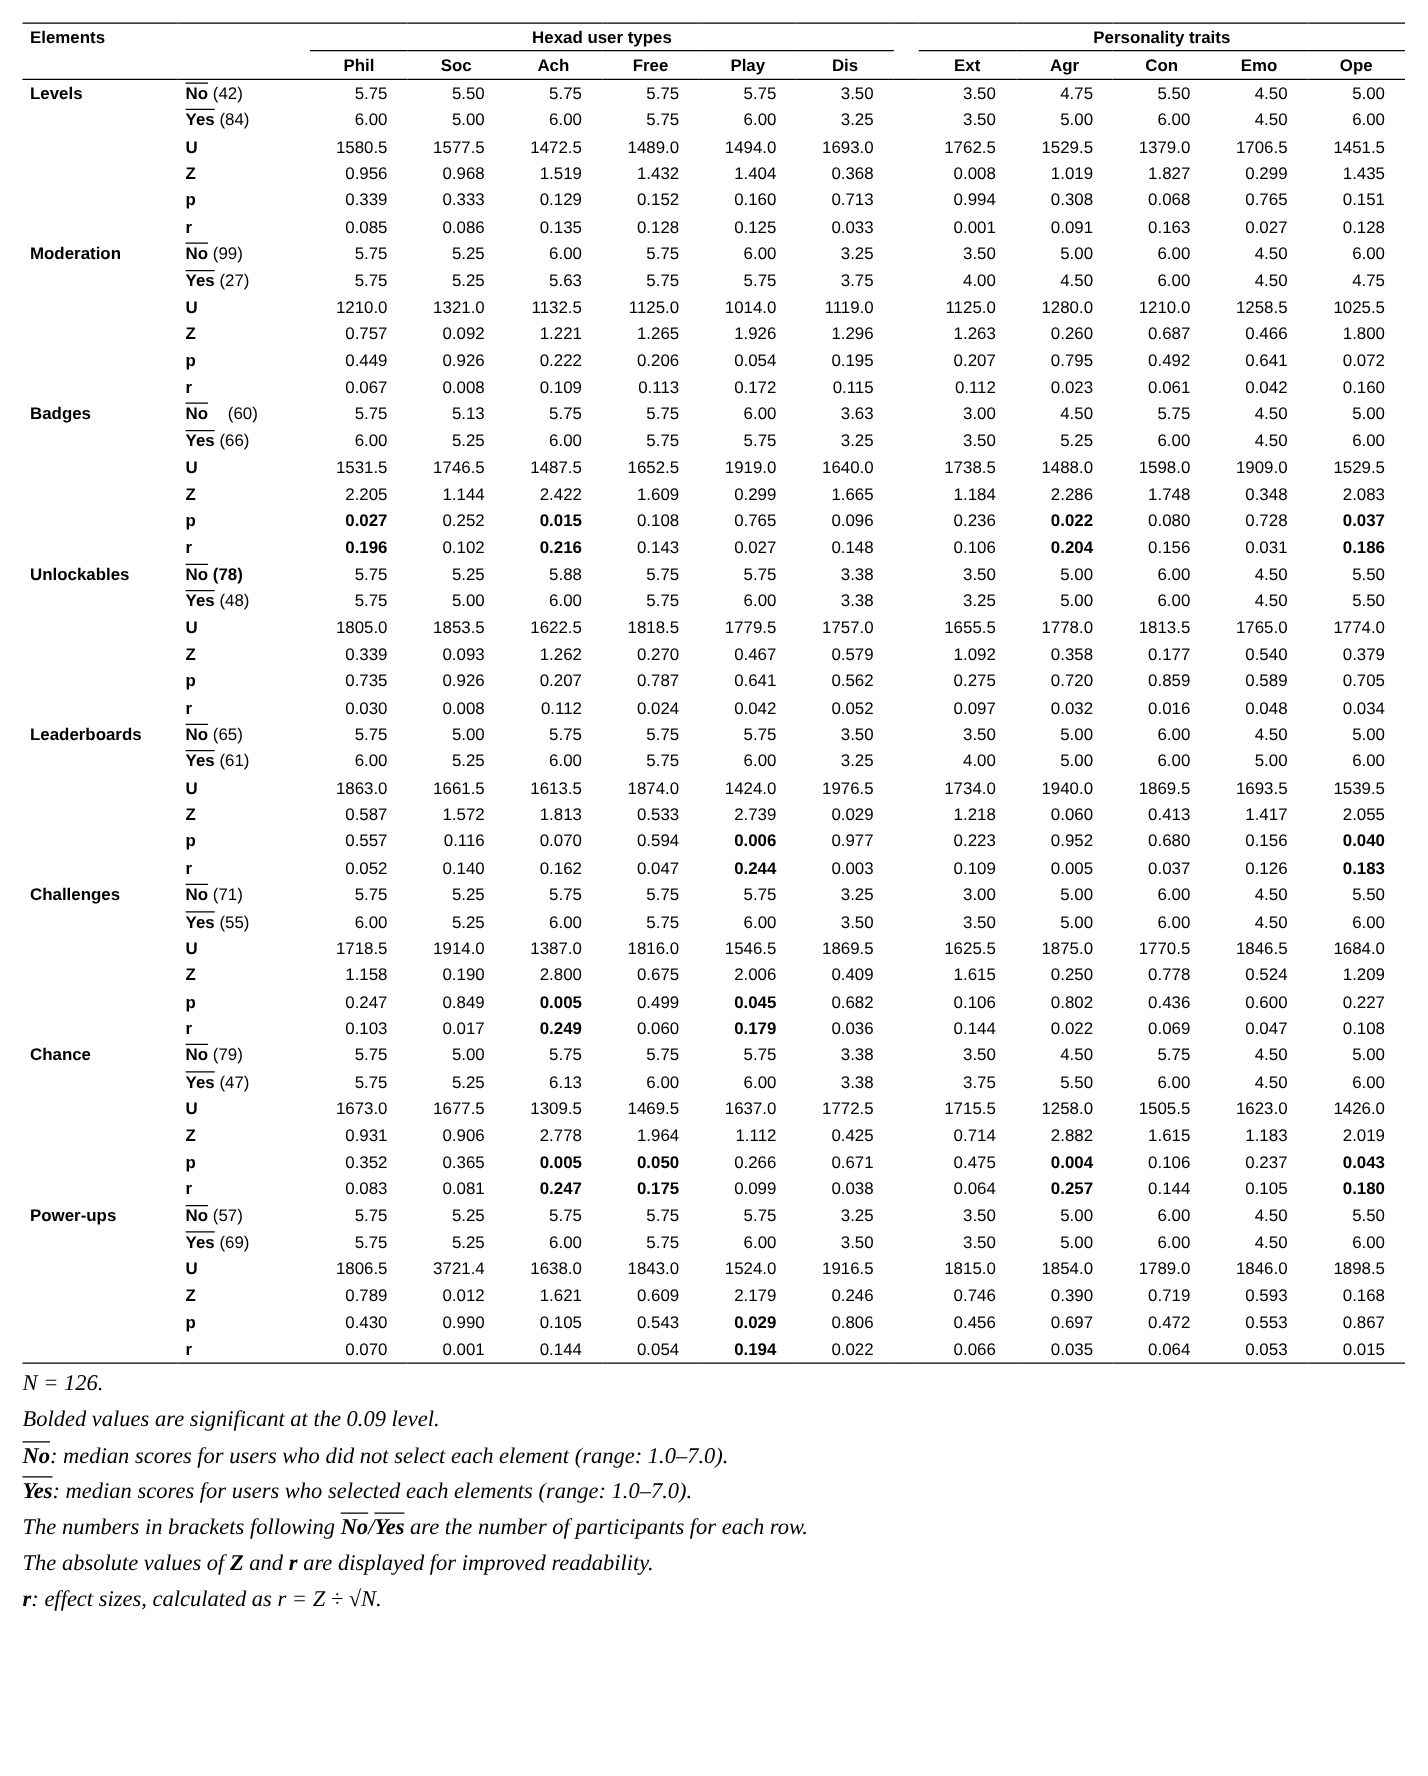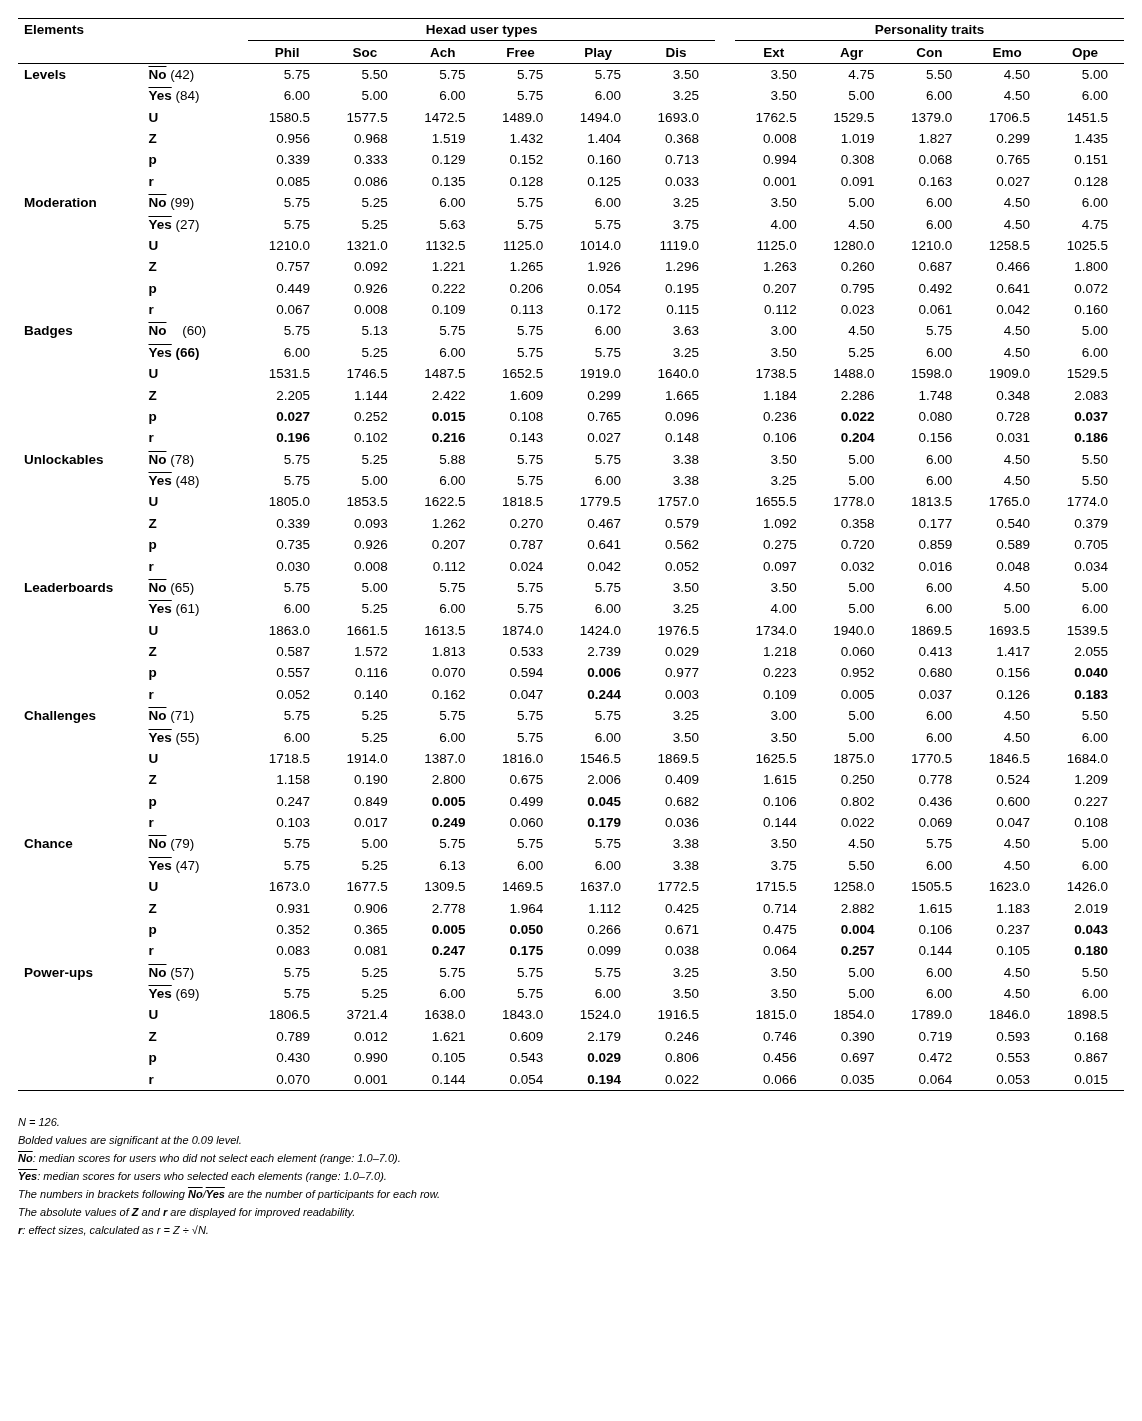--- a/index.html
+++ b/index.html
@@ -29,24 +29,25 @@
   th.group-head { text-align: center; font-weight: bold; }
   th.col-head { font-weight: bold; text-align: center; }
   td.element-name { font-weight: bold; }
   td.stat-label { font-weight: bold; }
   .bold { font-weight: bold; }
   .tilde-over {
     text-decoration: overline;
     text-decoration-thickness: 1px;
   }
   .footnotes {
-    margin-top: 23px;
-    font-size: 11px;
+    margin-top: 2px;
+    font-size: 18px;
     font-style: italic;
     line-height: 1.55;
+    font-family: Liberation Serif, serif;
   }
   .footnotes .line { margin: 1px 0; }
   .spanner { border-bottom: 1px solid #000; }
 </style>
 </head>
 <body>
 
 <table>
   <thead>
     <tr class="top-rule">
@@ -290,21 +291,21 @@
         <td class="num">3.63</td>
         <td></td>
         <td class="num">3.00</td>
         <td class="num">4.50</td>
         <td class="num">5.75</td>
         <td class="num">4.50</td>
         <td class="num">5.00</td>
       </tr>
       <tr>
         <td class="element-name"></td>
-        <td class="stat-label"><span class="tilde-over">Yes</span> <span style="font-weight:bold;">(66)</span></td>
+        <td class="stat-label"><span class="tilde-over">Yes</span> <span style="font-weight:normal;">(66)</span></td>
         <td></td>
         <td class="num">6.00</td>
         <td class="num">5.25</td>
         <td class="num">6.00</td>
         <td class="num">5.75</td>
         <td class="num">5.75</td>
         <td class="num">3.25</td>
         <td></td>
         <td class="num">3.50</td>
         <td class="num">5.25</td>
@@ -375,21 +376,21 @@
         <td class="num">0.148</td>
         <td></td>
         <td class="num">0.106</td>
         <td class="num bold">0.204</td>
         <td class="num">0.156</td>
         <td class="num">0.031</td>
         <td class="num bold">0.186</td>
       </tr>
       <tr>
         <td class="element-name">Unlockables</td>
-        <td class="stat-label"><span class="tilde-over">No</span> <span style="font-weight:normal;text-align:center;">(78)</span></td>
+        <td class="stat-label"><span class="tilde-over">No</span> <span style="font-weight:bold;text-align:center;">(78)</span></td>
         <td></td>
         <td class="num">5.75</td>
         <td class="num">5.25</td>
         <td class="num">5.88</td>
         <td class="num">5.75</td>
         <td class="num">5.75</td>
         <td class="num">3.38</td>
         <td></td>
         <td class="num">3.50</td>
         <td class="num">5.00</td>

